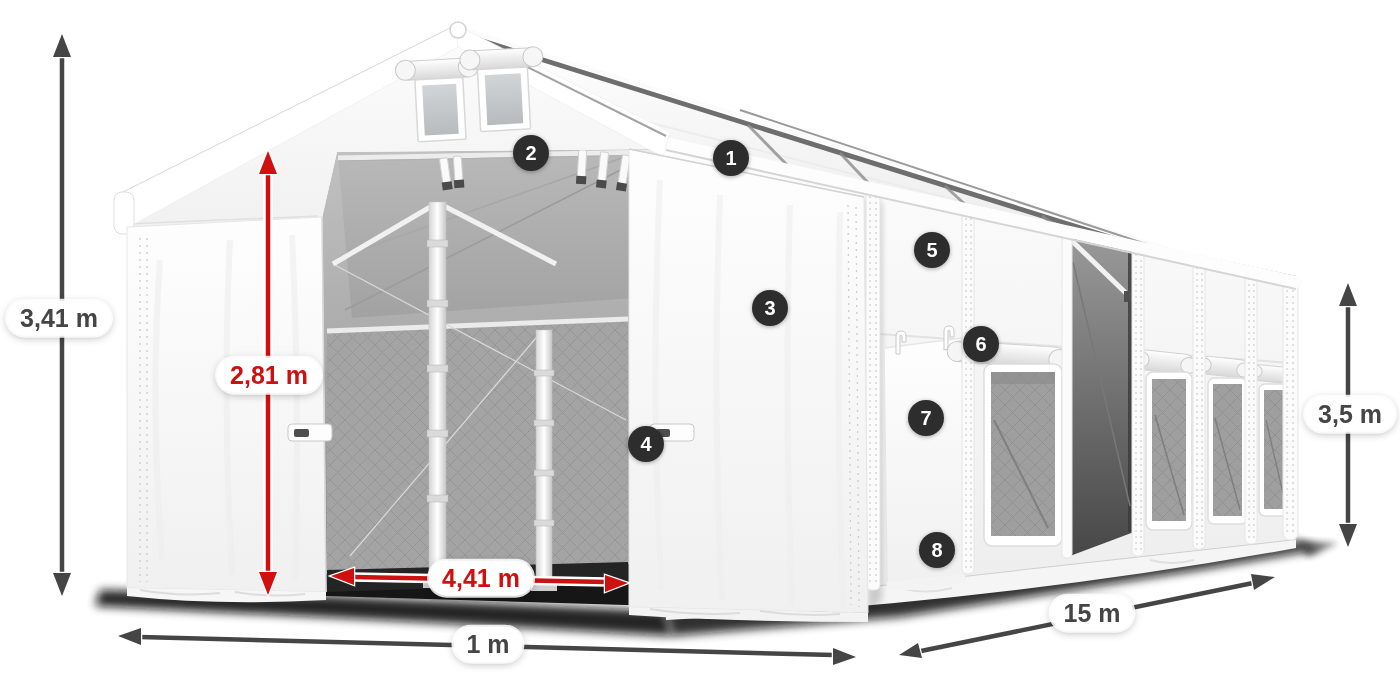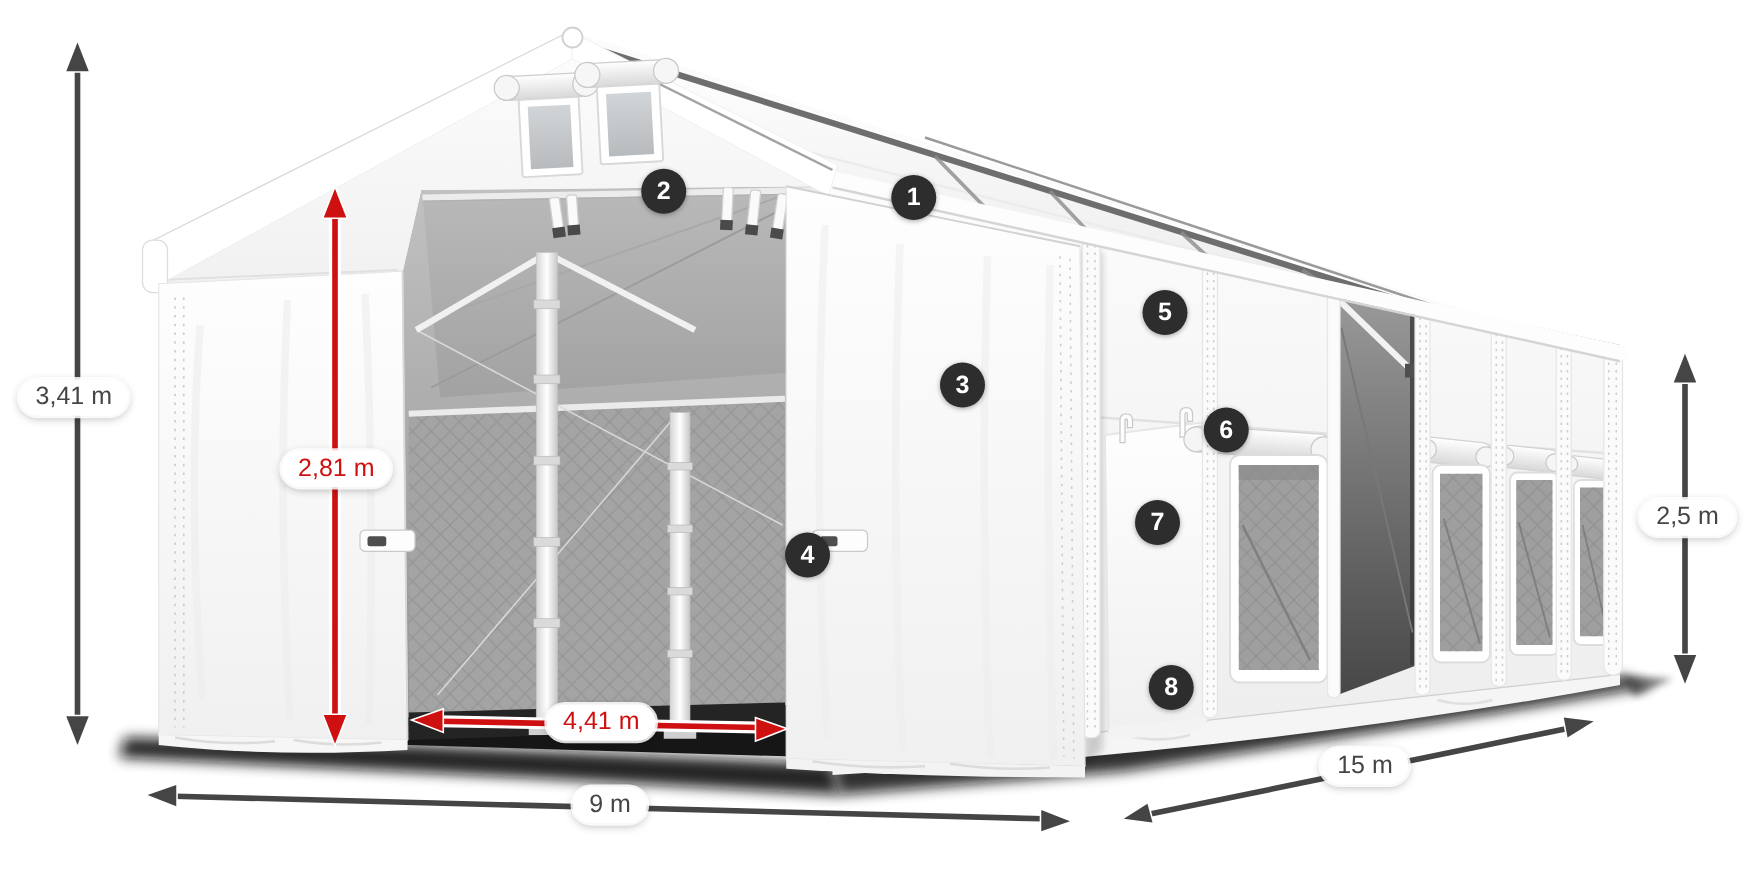--- a/index.html
+++ b/index.html
@@ -3,21 +3,21 @@
 <meta charset="utf-8">
 <style>
   html,body{margin:0;padding:0;background:#ffffff;}
   body{width:1400px;height:700px;overflow:hidden;font-family:"Liberation Sans",sans-serif;}
   .stage{position:relative;width:1400px;height:700px;background:#ffffff;}
   .stage > svg{position:absolute;left:0;top:0;}
   
   .pill{
     position:absolute;transform:translate(-50%,-50%);
     background:#ffffff;border-radius:20px;padding:3px 13px;
-    font-weight:normal;font-size:20px;line-height:1.15;white-space:nowrap;
+    font-weight:bold;font-size:25px;line-height:1.15;white-space:nowrap;
     color:var(--dimension_gray,#454545);
     box-shadow:0 0 0 2px rgba(255,255,255,.85), 0 2px 8px rgba(0,0,0,.30);
     z-index:3;
   }
   .pill.red{color:var(--dimension_red,#cf1010);}
   
   .badge{
     position:absolute;transform:translate(-50%,-50%);
     width:36px;height:36px;border-radius:50%;
     background:var(--badge_bg,#2d2d2d);color:var(--badge_text,#ffffff);
@@ -378,23 +378,23 @@
       <line class="ln-gray" x1="1348" y1="298" x2="1348" y2="532"></line>
       <polygon class="hd-gray" points="1348,283 1339,306 1357,306"></polygon>
       <polygon class="hd-gray" points="1348,547 1339,524 1357,524"></polygon>
     </g>
   </g>
 </svg>
 
   <div class="pill" style="left:59px;  top:318px;">3,41 m</div>
   <div class="pill red" style="left:269px; top:375px;text-align:right;">2,81 m</div>
   <div class="pill red" style="left:481px; top:578px;">4,41 m</div>
-  <div class="pill" style="left:488px; top:644px;">9 m</div>
+  <div class="pill" style="left:488px; top:644px;">1 m</div>
   <div class="pill" style="left:1092px;top:613px;">15 m</div>
-  <div class="pill" style="left:1350px;top:414px;">2,5 m</div>
+  <div class="pill" style="left:1350px;top:414px;">3,5 m</div>
 
   <div class="badge" style="left:731px;top:158px;">1</div>
   <div class="badge" style="left:531px;top:153px;">2</div>
   <div class="badge" style="left:770px;top:308px;">3</div>
   <div class="badge" style="left:646px;top:444px;">4</div>
   <div class="badge" style="left:932px;top:250px;">5</div>
   <div class="badge" style="left:981px;top:344px;">6</div>
   <div class="badge" style="left:926px;top:418px;">7</div>
   <div class="badge" style="left:937px;top:550px;">8</div>
 </div>

